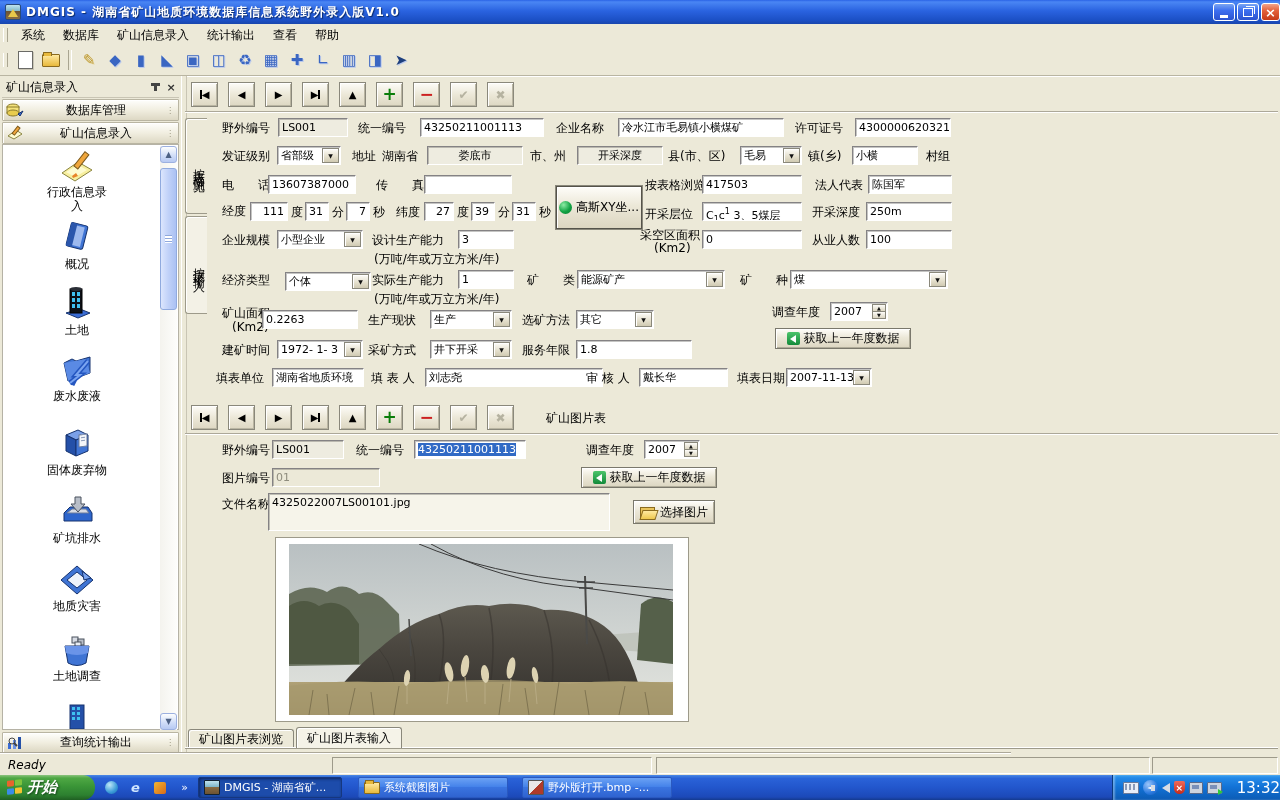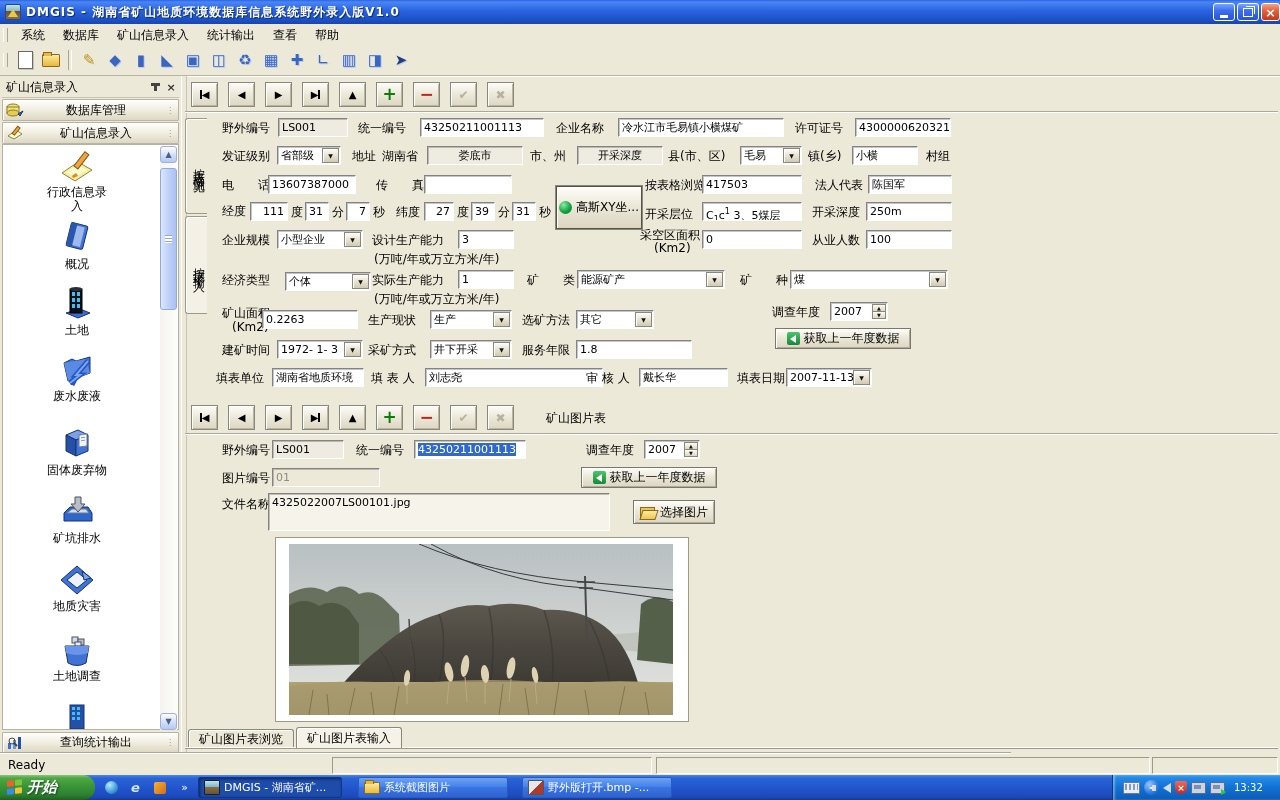--- a/index.html
+++ b/index.html
@@ -55,42 +55,42 @@
   
   .sb-track{position:absolute;right:1px;top:1px;width:17px;height:584px;background:linear-gradient(90deg,#f4f3ee,#fdfdfb);}
   .sb-arrow{position:absolute;left:0;width:17px;height:17px;box-sizing:border-box;border:1px solid #9cb0e0;border-radius:3px;
     background:linear-gradient(180deg,#fdfefe,#cfdcf8 60%,#b7c9f2);color:#4d6185;font-size:8px;display:flex;align-items:center;justify-content:center;}
   .sb-thumb{position:absolute;left:0;top:22px;width:17px;height:142px;box-sizing:border-box;border:1px solid #90aade;border-radius:3px;
     background:linear-gradient(90deg,#dce6fd,#c0d1f8 50%,#abc1f3);}
   .sb-thumb::after{content:"";position:absolute;left:4px;top:50%;margin-top:-4px;width:7px;height:8px;
     background:repeating-linear-gradient(180deg,#8fa8dc 0 1px,#fff 1px 3px);}
   .qbtn{position:absolute;left:2px;top:656px;width:177px;height:21px;}
   
-  .statusbar{position:absolute;left:0;top:753px;width:1011px;height:22px;background:#ece9d8;border-top:1px solid #fff;box-shadow:0 -1px 0 #aca899;}
+  .statusbar{position:absolute;left:0;top:753px;width:1011px;height:22px;background:#ece9d8;border-top:1px solid #fff;box-shadow:0 -1px 0 #aca899;font-style:italic;}
   .stready{position:absolute;left:8px;top:4px;}
   .stpanel{position:absolute;top:3px;height:15px;border:1px solid;border-color:#9d9a8a #fff #fff #9d9a8a;}
   .tbar{position:absolute;left:0;top:775px;width:1280px;height:25px;
     background:linear-gradient(180deg,#4e8ae8 0%,#3a76dd 6%,#2a62d8 14%,#2256cc 50%,#1c49b8 88%,#143a8f 100%);}
   .startbtn{position:absolute;left:0;top:0;width:95px;height:25px;border-radius:0 12px 12px 0;
     background:linear-gradient(180deg,#8cc47e 0%,#4fa844 12%,#3a9537 45%,#2d8030 80%,#1f5f22 100%);
     box-shadow:2px 0 3px #0a3a10 inset? ;display:flex;align-items:center;gap:5px;padding-left:7px;box-sizing:border-box;
     color:#fff;font-weight:bold;font-style:italic;font-size:15px;text-shadow:1px 1px 2px #14421a;}
   .flag{width:15px;height:15px;display:grid;grid-template-columns:7px 7px;grid-gap:1px;transform:skewY(-6deg);}
   .flag span{width:7px;height:6px;border-radius:1px;}
   .qlico{position:absolute;top:4px;width:17px;height:17px;display:flex;align-items:center;justify-content:center;color:#fff;}
   .task{position:absolute;top:2px;height:21px;border-radius:2px;display:flex;align-items:center;gap:4px;padding:0 5px;
     color:#fff;font-size:11px;white-space:nowrap;overflow:hidden;box-sizing:border-box;}
   .task-on{background:#1d4cab;box-shadow:inset 1px 1px 3px #0b2560;border:1px solid #16377f;}
   .task-off{background:linear-gradient(180deg,#6ba1f4 0%,#4583ea 45%,#3a74e0 50%,#2f63d0 100%);border:1px solid #2a59c0;}
   .tico{width:14px;height:13px;flex:0 0 auto;}
   .tray{position:absolute;right:0;top:0;width:168px;height:25px;
     background:linear-gradient(180deg,#3aa0ee 0%,#2389e8 12%,#1272d6 48%,#0c5bb4 100%);
     border-left:1px solid #0b3a7e;box-shadow:inset 2px 0 2px rgba(255,255,255,.35);
     display:flex;align-items:center;gap:4px;padding-left:10px;box-sizing:border-box;color:#fff;}
-  .clock{font-size:10px;margin-left:5px;color:#fff;}
+  .clock{font-size:15px;margin-left:11px;color:#fff;}
   
   .splitter{position:absolute;left:181px;top:76px;width:4px;height:677px;background:#ece9d8;border-left:1px solid #fff;border-right:1px solid #c9c5b4;}
   .navb{position:absolute;width:27px;height:25px;box-sizing:border-box;
     background:linear-gradient(180deg,#fdfcf8,#ece8d8 50%,#ddd7c2 100%);
     border:1px solid #8a887b;box-shadow:inset 1px 1px 0 #fff,inset -1px -1px 0 #b9b5a2;
     display:flex;align-items:center;justify-content:center;font-size:10px;}
   .vbar{width:2px;height:9px;background:#000;}
   .gplus{color:#0a7d0a;font-size:17px;font-weight:bold;line-height:15px;}
   .gminus{color:#cc2020;font-size:17px;font-weight:bold;line-height:15px;}
   .gdis{color:#b5b2a0;font-size:12px;font-weight:bold;}

